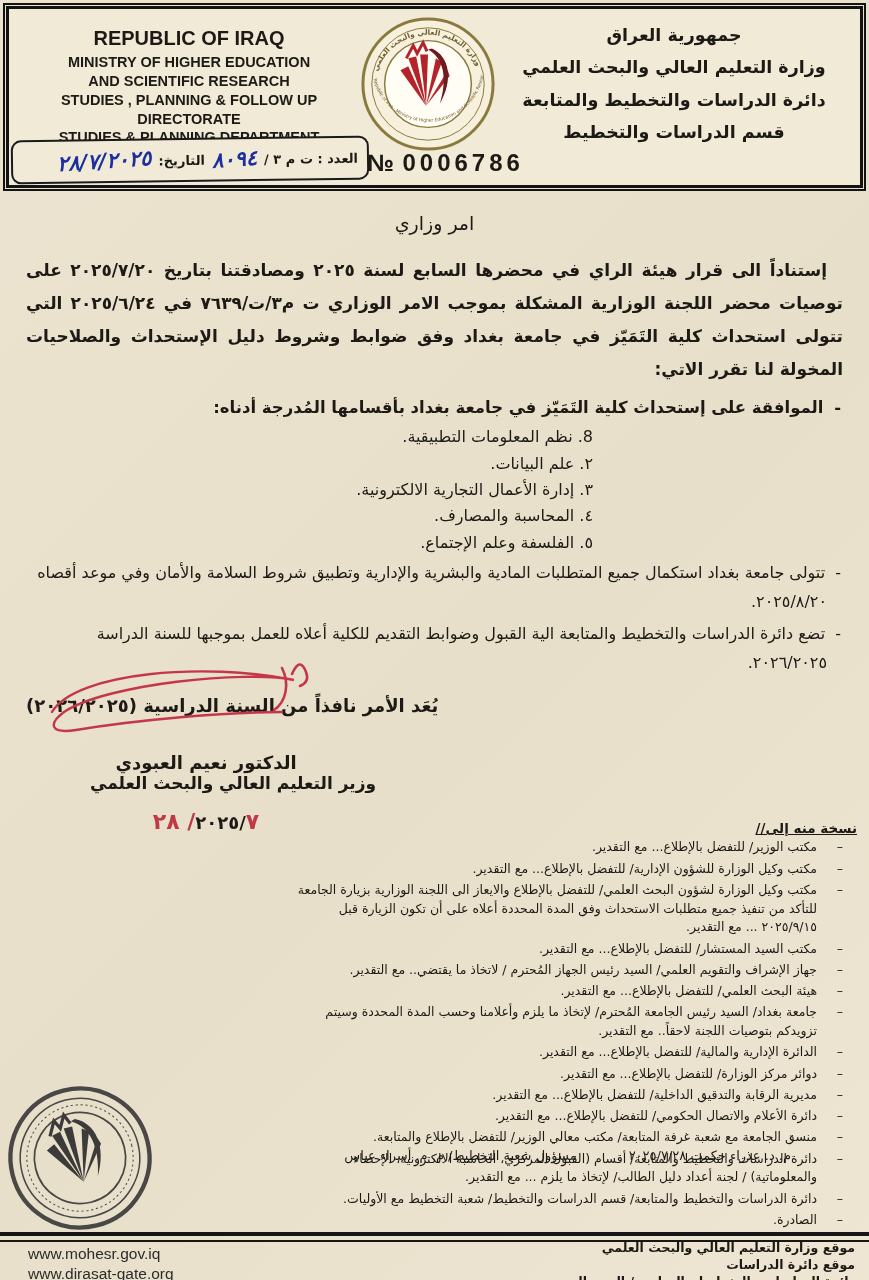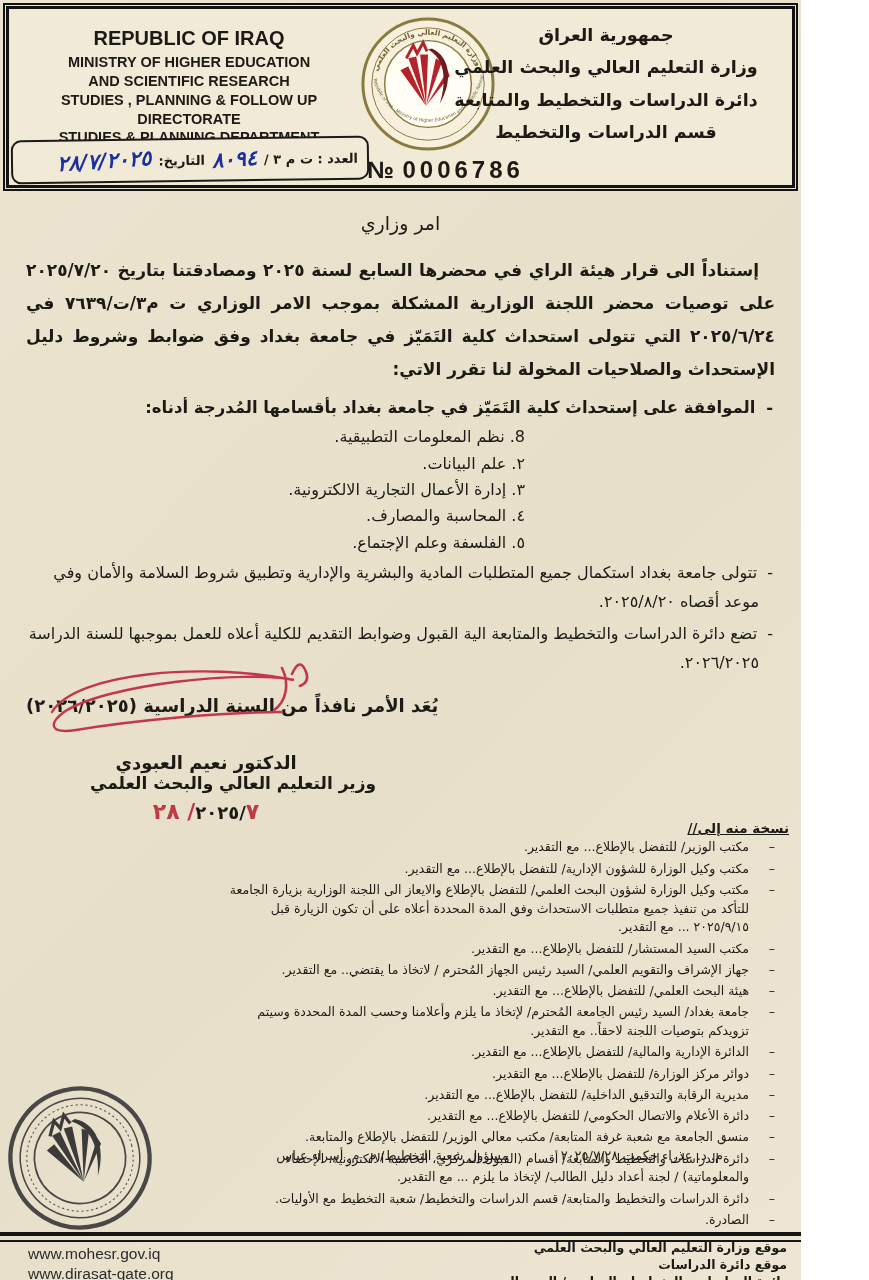--- a/index.html
+++ b/index.html
@@ -1,17 +1,17 @@
 <!DOCTYPE html>
 <html lang="ar"><head>
 <meta charset="utf-8">
 <style>
   html,body{margin:0;padding:0;}
   .doc{
-    width:801px;height:1280px;position:relative;overflow:hidden;
+    width:869px;height:1280px;position:relative;overflow:hidden;
     background:linear-gradient(135deg,#ece4d0 0%,#e7dfc9 55%,#eee6d3 100%);
     font-family:"DejaVu Sans",sans-serif;color:#1d1a15;
   }
   
   .header-box{
     position:absolute;left:6px;right:6px;top:6px;height:176px;
     border:3px solid #131313;outline:2px solid #131313;outline-offset:1px;
     background:#f1ead7;
   }
   .eng{position:absolute;left:6px;top:16px;width:348px;text-align:center;
@@ -22,39 +22,39 @@
   .ar-head{position:absolute;right:8px;top:10px;width:356px;direction:rtl;
            text-align:center;font-weight:bold;font-size:17.5px;line-height:1.85;}
   .ref-box{
     position:absolute;left:2px;bottom:3px;width:336px;height:40px;
     border:2px solid #1a1a1a;border-radius:10px;background:#f1ead7;
     direction:rtl;display:flex;align-items:center;gap:7px;padding:0 9px;
     font-size:13px;font-weight:bold;overflow:hidden;transform:rotate(-0.8deg);white-space:nowrap;
   }
   .hand{color:#1b2f9e;font-size:21px;font-weight:bold;font-style:italic;
         letter-spacing:3px;transform:rotate(-3deg);display:inline-block;}
-  .serial{position:absolute;left:358px;bottom:1px;font-size:24px;font-weight:bold;
+  .serial{position:absolute;left:358px;bottom:8px;font-size:24px;font-weight:bold;
           font-family:"Liberation Sans",sans-serif;letter-spacing:1px;}
   .serial .num{letter-spacing:4px;}
   
   .body-text{position:absolute;top:202px;left:26px;right:26px;direction:rtl;}
   .order-title{text-align:center;font-size:19px;font-weight:normal;margin:10px 0 20px;}
   .intro{font-size:17px;font-weight:bold;line-height:1.95;text-align:justify;
          text-indent:16px;margin:0 0 6px;}
   .ditem{font-size:16px;line-height:1.8;margin-top:3px;padding-right:16px;text-indent:-14px;}
   .ditem .dash{margin-left:5px;}
   .approve{font-weight:bold;font-size:16.5px;}
   .depts{margin:2px 250px 2px 0;font-size:16px;line-height:1.65;}
   .effective{text-align:left;font-weight:bold;font-size:18px;margin-top:18px;}
   
   .sig{position:absolute;left:36px;top:650px;width:340px;text-align:center;direction:rtl;}
   .sig svg{display:block;margin:0 auto -8px;}
   .sig-name{font-size:18px;font-weight:bold;}
   .sig-title{font-size:17px;font-weight:bold;text-align:right;}
-  .sig-date{font-size:18px;font-weight:bold;direction:ltr;margin-top:6px;text-align:center;}
+  .sig-date{font-size:18px;font-weight:bold;direction:ltr;margin-top:16px;text-align:center;}
   .red{color:#c03a45;}
   .sig-date .red{font-size:22px;letter-spacing:6px;}
   
   .dist{position:absolute;right:12px;top:818px;width:566px;direction:rtl;
         font-size:12.5px;line-height:1.5;}
   .dist-head{font-weight:bold;text-decoration:underline;font-size:13.5px;}
   .dist-item{position:relative;padding-right:40px;margin-bottom:2.5px;text-align:right;}
   .dist-item::before{content:"–";position:absolute;right:14px;top:0;}
   .names-row{position:absolute;right:78px;top:1148px;direction:rtl;display:flex;
              gap:52px;font-size:13px;white-space:nowrap;}

